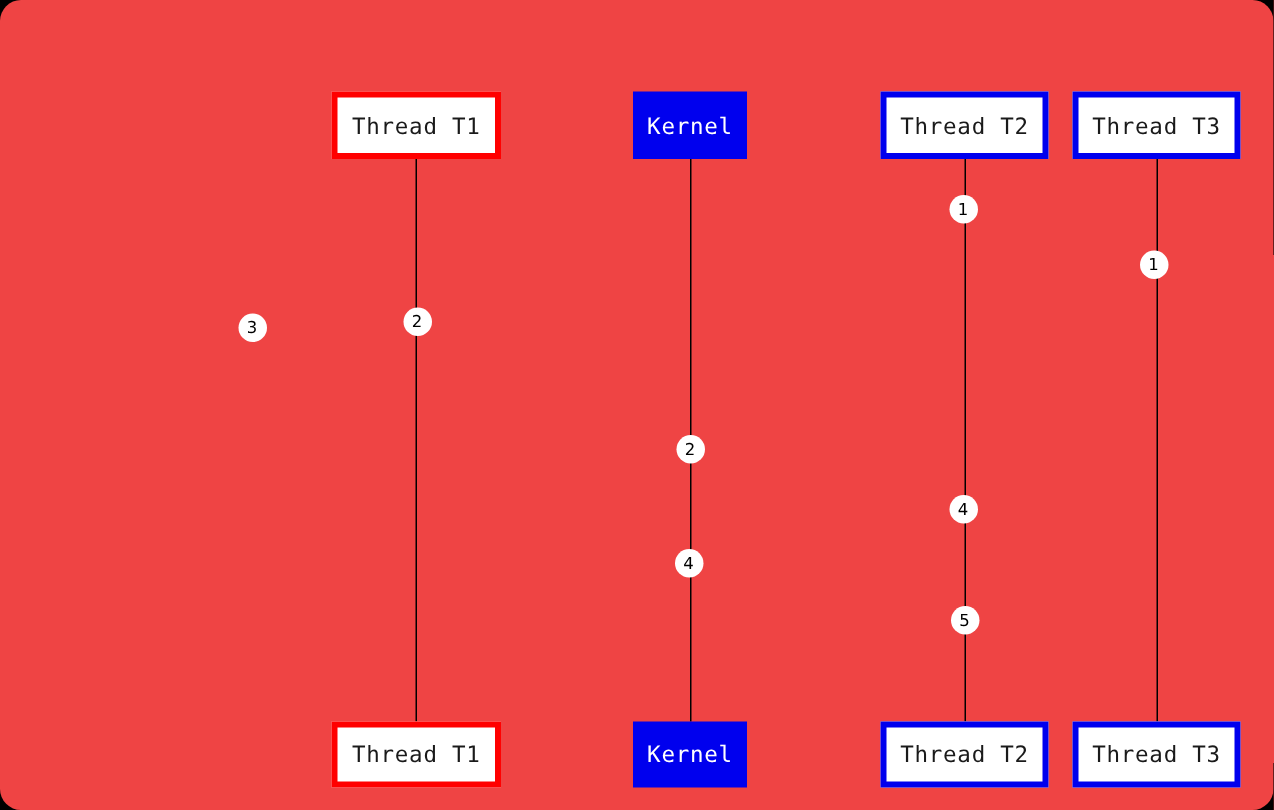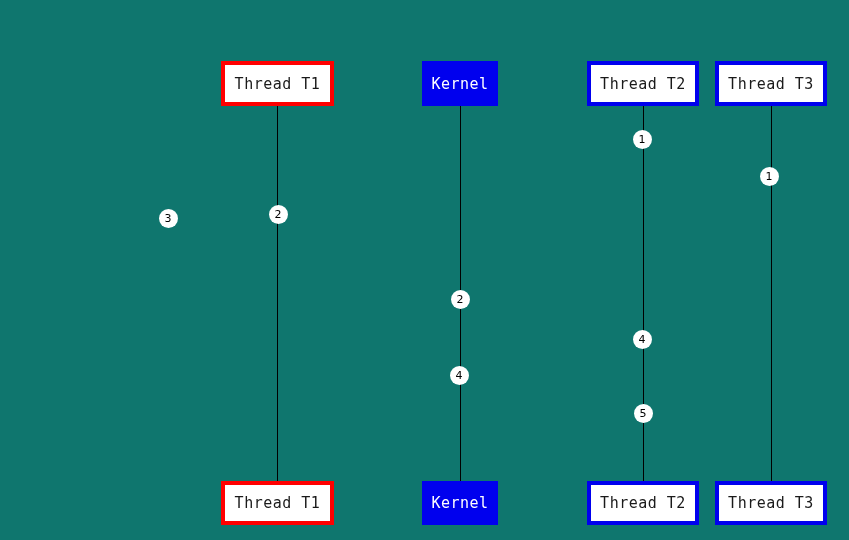--- a/index.html
+++ b/index.html
@@ -8,22 +8,23 @@
     padding: 0;
     background: #000000;
   }
   body {
     font-family: "DejaVu Sans Mono", monospace;
   }
   #canvas {
     position: relative;
     width: 849px;
     height: 540px;
-    background: #0f766e;
+    background: #ef4444;
     overflow: hidden;
+    border-radius: 14px;
   }
 
   
   .participant {
     position: absolute;
     box-sizing: border-box;
     display: flex;
     align-items: center;
     justify-content: center;
     font-family: "DejaVu Sans Mono", monospace;

